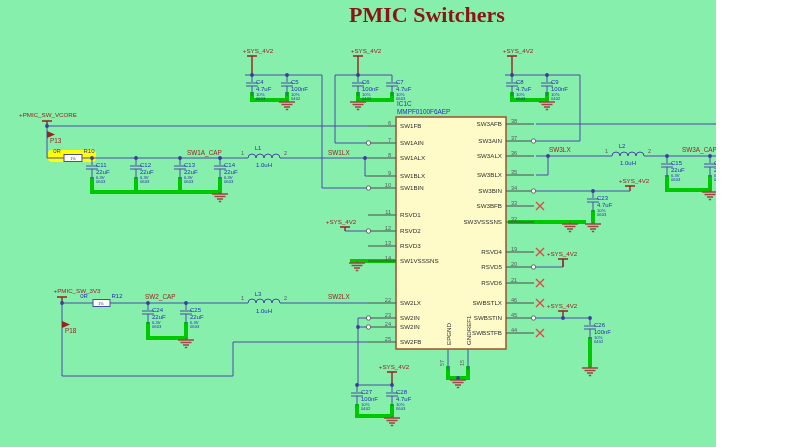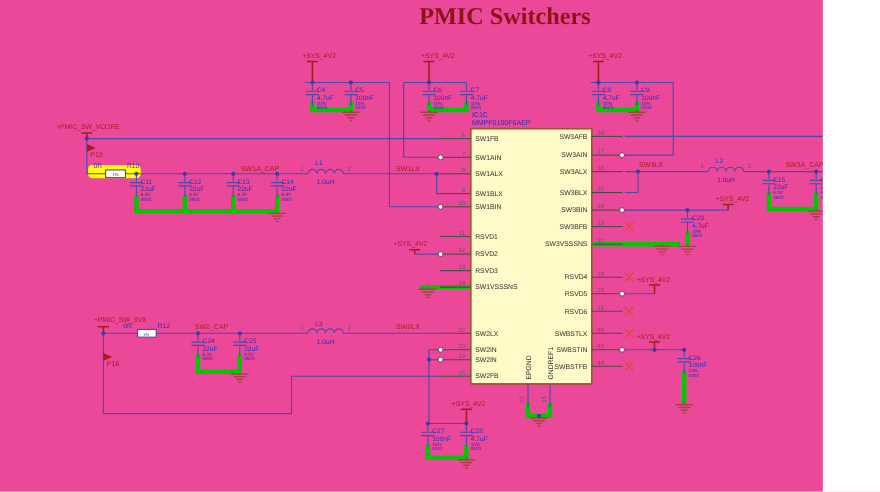--- a/index.html
+++ b/index.html
@@ -1,16 +1,16 @@
 <!DOCTYPE html>
 <html><head>
 <meta charset="utf-8">
 <style>
   html,body{margin:0;padding:0;background:#ffffff;}
-  #canvas{position:relative;width:716px;height:447px;background:#ec4899;overflow:hidden;padding-left:32px;}
+  #canvas{position:relative;width:716px;height:447px;background:#86efac;overflow:hidden;}
   svg text{font-family:"Liberation Sans",sans-serif;}
   .wire{stroke:#4a4aa8;stroke-width:1;fill:none}
   .pin{stroke:#4a4a4a;stroke-width:1;fill:none}
   .pinc{fill:#fff;stroke:#4a4a4a;stroke-width:0.8}
   .grn{stroke:#00c800;stroke-width:4;fill:none;stroke-linecap:square}
   .gnd{stroke:#a04444;stroke-width:1.3;fill:none}
   .pwr{stroke:#9b2020;stroke-width:1.4;fill:none}
   .x{stroke:#e04848;stroke-width:1.4;fill:none}
   .dot{fill:#3c3ca0}
   .rbody{fill:#fffef2;stroke:#4a4aa8;stroke-width:1}

